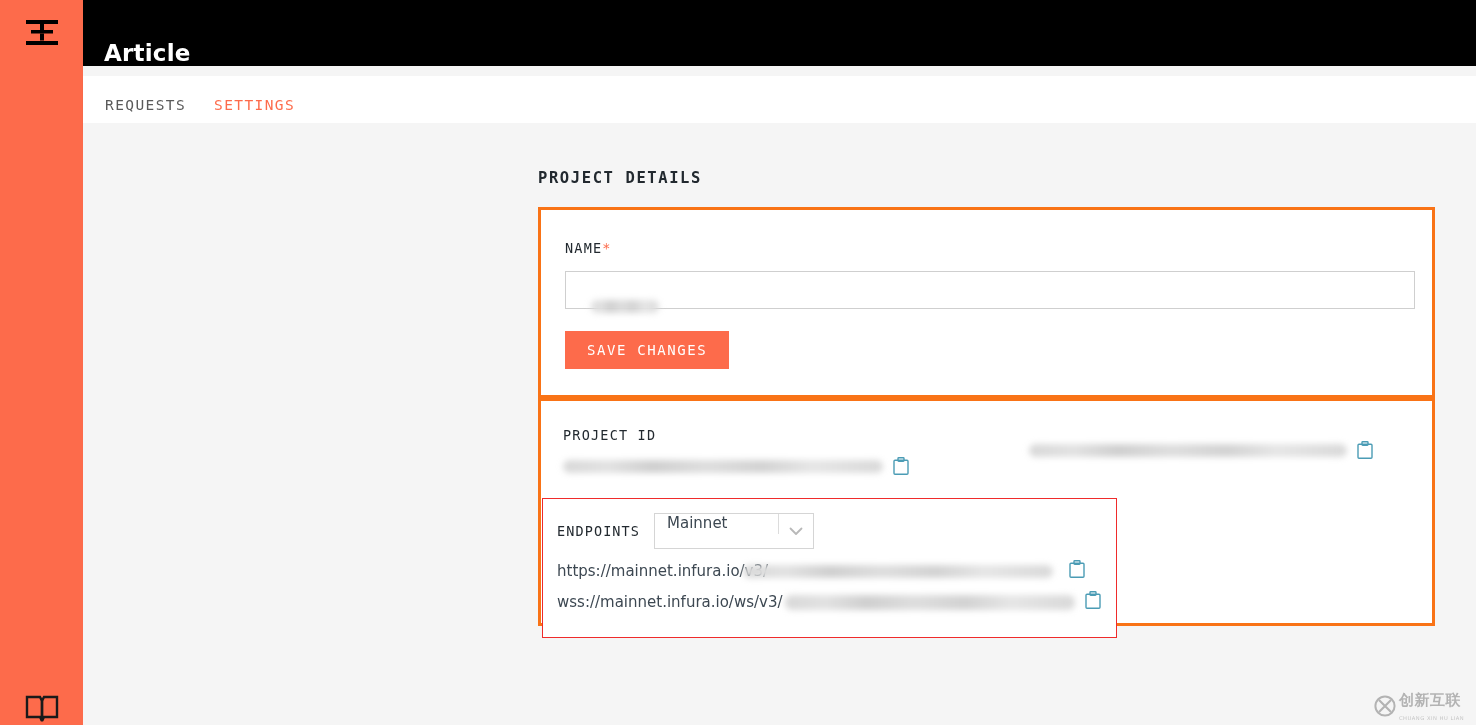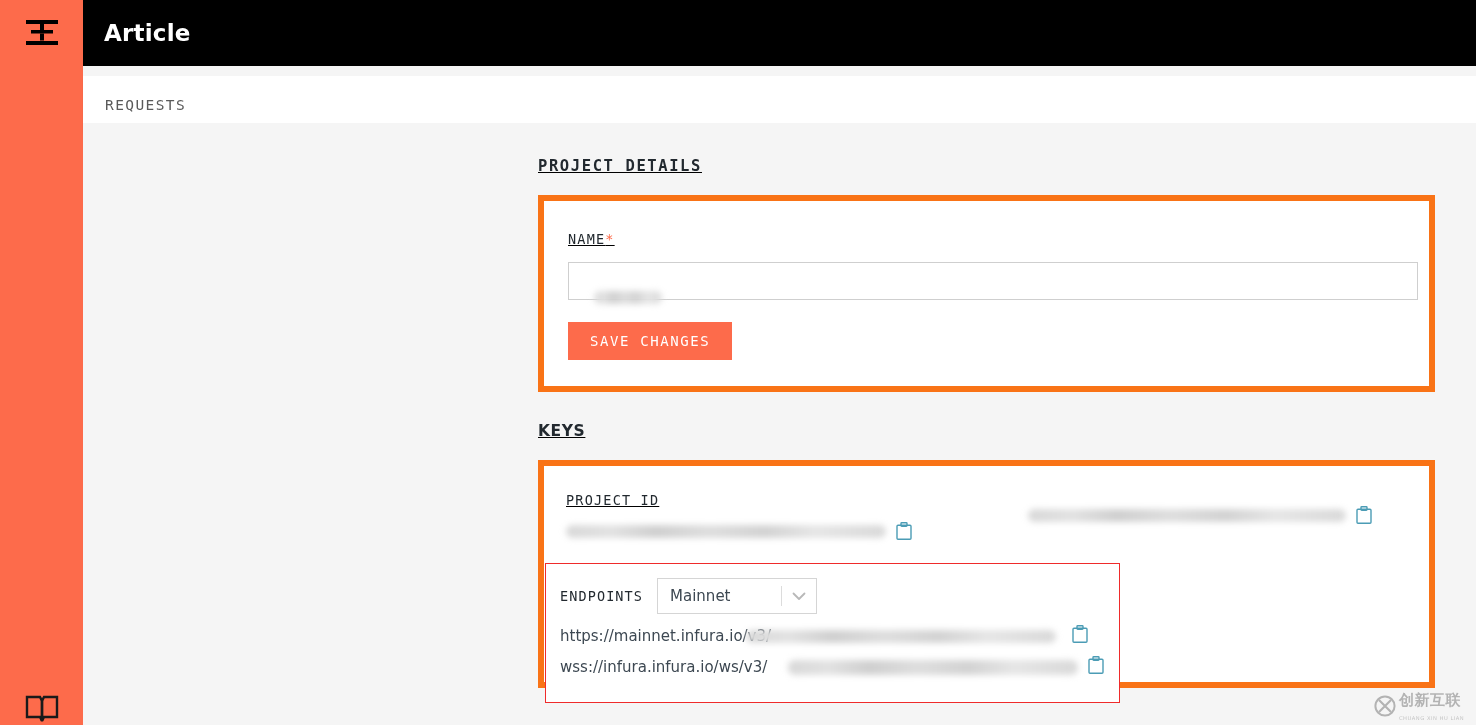--- a/index.html
+++ b/index.html
@@ -38,21 +38,21 @@
     margin-top: auto; width: 83px; height: 30px;
     display: flex; align-items: flex-start; justify-content: center;
     overflow: hidden;
   }
 
   
   #topbar {
     position: absolute; left: 83px; top: 0;
     width: 1393px; height: 66px;
     background: #000000;
-    display: flex; align-items: center;
+    display: flex; align-items: flex-end;
   }
   #page-title {
     margin-left: 21px;
     color: #ffffff;
     font-family: "DejaVu Sans", "Liberation Sans", sans-serif;
     font-size: 23px; font-weight: 700; letter-spacing: 0.2px;
   }
 
   
   #tabbar {
@@ -82,36 +82,36 @@
   }
 
   
   #content {
     position: absolute; left: 83px; top: 123px;
     width: 1393px; height: 602px;
     background: #f5f5f5;
     overflow: hidden;
   }
   #content-inner {
-    position: absolute; left: 455px; top: 4px; width: 900px; text-decoration: underline;
+    position: absolute; left: 455px; top: 16px; width: 900px;
   }
 
   .section-heading {
     font-size: 15.5px; letter-spacing: 1.6px;
     color: #22292f;
     margin-top: 30px; margin-bottom: 20px;
   }
   #keys-heading {
     font-family: "DejaVu Sans", "Liberation Sans", sans-serif;
     letter-spacing: 0.6px;
   }
 
   .card {
     background: #ffffff;
-    border: 6px solid #f97316;
+    border: 3px solid #f97316;
     width: 897px;
   }
 
   
   #project-details-card { padding: 28px 24px 26px 24px; }
   .field-label {
     font-size: 13.5px; letter-spacing: 1.2px; color: #22292f;
   }
   .req-star { color: #fd6b4b; }
   #name-input {
@@ -174,21 +174,21 @@
     position: absolute;
     left: 1px; top: 97px;
     width: 575px; height: 140px;
     border: 1.5px solid #ef2b2b;
     background: #ffffff;
     padding: 14px 2px 0 14px;
   }
   #endpoints-row { display: flex; align-items: center; gap: 14px; }
   #endpoints-label { font-size: 13.5px; letter-spacing: 1.1px; color: #22292f; }
   #network-select {
-    display: flex; align-items: center;
+    display: flex; 
     width: 160px; height: 36px;
     border: 1px solid #d5d5d5;
     background: #fff;
     cursor: pointer;
   }
   #network-select-value {
     flex: 1; padding-left: 12px;
     font-family: "DejaVu Sans", "Liberation Sans", sans-serif;
     font-size: 15px; color: #3d4852;
   }
@@ -264,39 +264,39 @@
     </div>
 
   </nav>
 
   <header id="topbar">
     <h1 id="page-title">Article</h1>
   </header>
 
   <div id="tabbar">
     <button class="tab">REQUESTS</button>
+    <button class="tab active">SETTINGS</button>
   </div>
 
   <main id="content">
     <div id="content-inner">
 
       <h2 class="section-heading">PROJECT DETAILS</h2>
 
       <section class="card" id="project-details-card">
         <div id="pd-body">
           <label class="field-label">
             <span>NAME</span><span class="req-star">*</span>
           </label>
           <input id="name-input" type="text" placeholder="" style="">
           <span class="redact" id="name-redact"></span>
         </div>
         <button id="save-changes-button">SAVE CHANGES</button>
       </section>
 
-      <h2 class="section-heading" id="keys-heading">KEYS</h2>
 
       <section class="card" id="keys-card">
         <div id="keys-grid">
 
           <div class="key-col">
             <div class="field-label">PROJECT ID</div>
             <div class="key-value-row">
               <span class="redact" id="project-id-redact"></span>
               <span class="copy-icon">
                 <svg width="16" height="18" viewBox="0 0 16 18">
@@ -341,21 +341,21 @@
             <span class="redact endpoint-redact-https"></span>
             <span class="copy-icon endpoint-copy" id="copy-https">
               <svg width="16" height="18" viewBox="0 0 16 18">
                 <rect x="1" y="3.2" width="14" height="14" rx="1" fill="none" stroke="#4b9cb5" stroke-width="1.4"></rect>
                 <rect x="5" y="0.8" width="6" height="3.4" rx="0.7" fill="none" stroke="#4b9cb5" stroke-width="1.4"></rect>
               </svg>
             </span>
           </div>
 
           <div class="endpoint-line">
-            <span class="endpoint-url">wss://infura.infura.io/ws/v3/</span>
+            <span class="endpoint-url">wss://mainnet.infura.io/ws/v3/</span>
             <span class="redact endpoint-redact-wss"></span>
             <span class="copy-icon endpoint-copy" id="copy-wss">
               <svg width="16" height="18" viewBox="0 0 16 18">
                 <rect x="1" y="3.2" width="14" height="14" rx="1" fill="none" stroke="#4b9cb5" stroke-width="1.4"></rect>
                 <rect x="5" y="0.8" width="6" height="3.4" rx="0.7" fill="none" stroke="#4b9cb5" stroke-width="1.4"></rect>
               </svg>
             </span>
           </div>
 
         </div>

